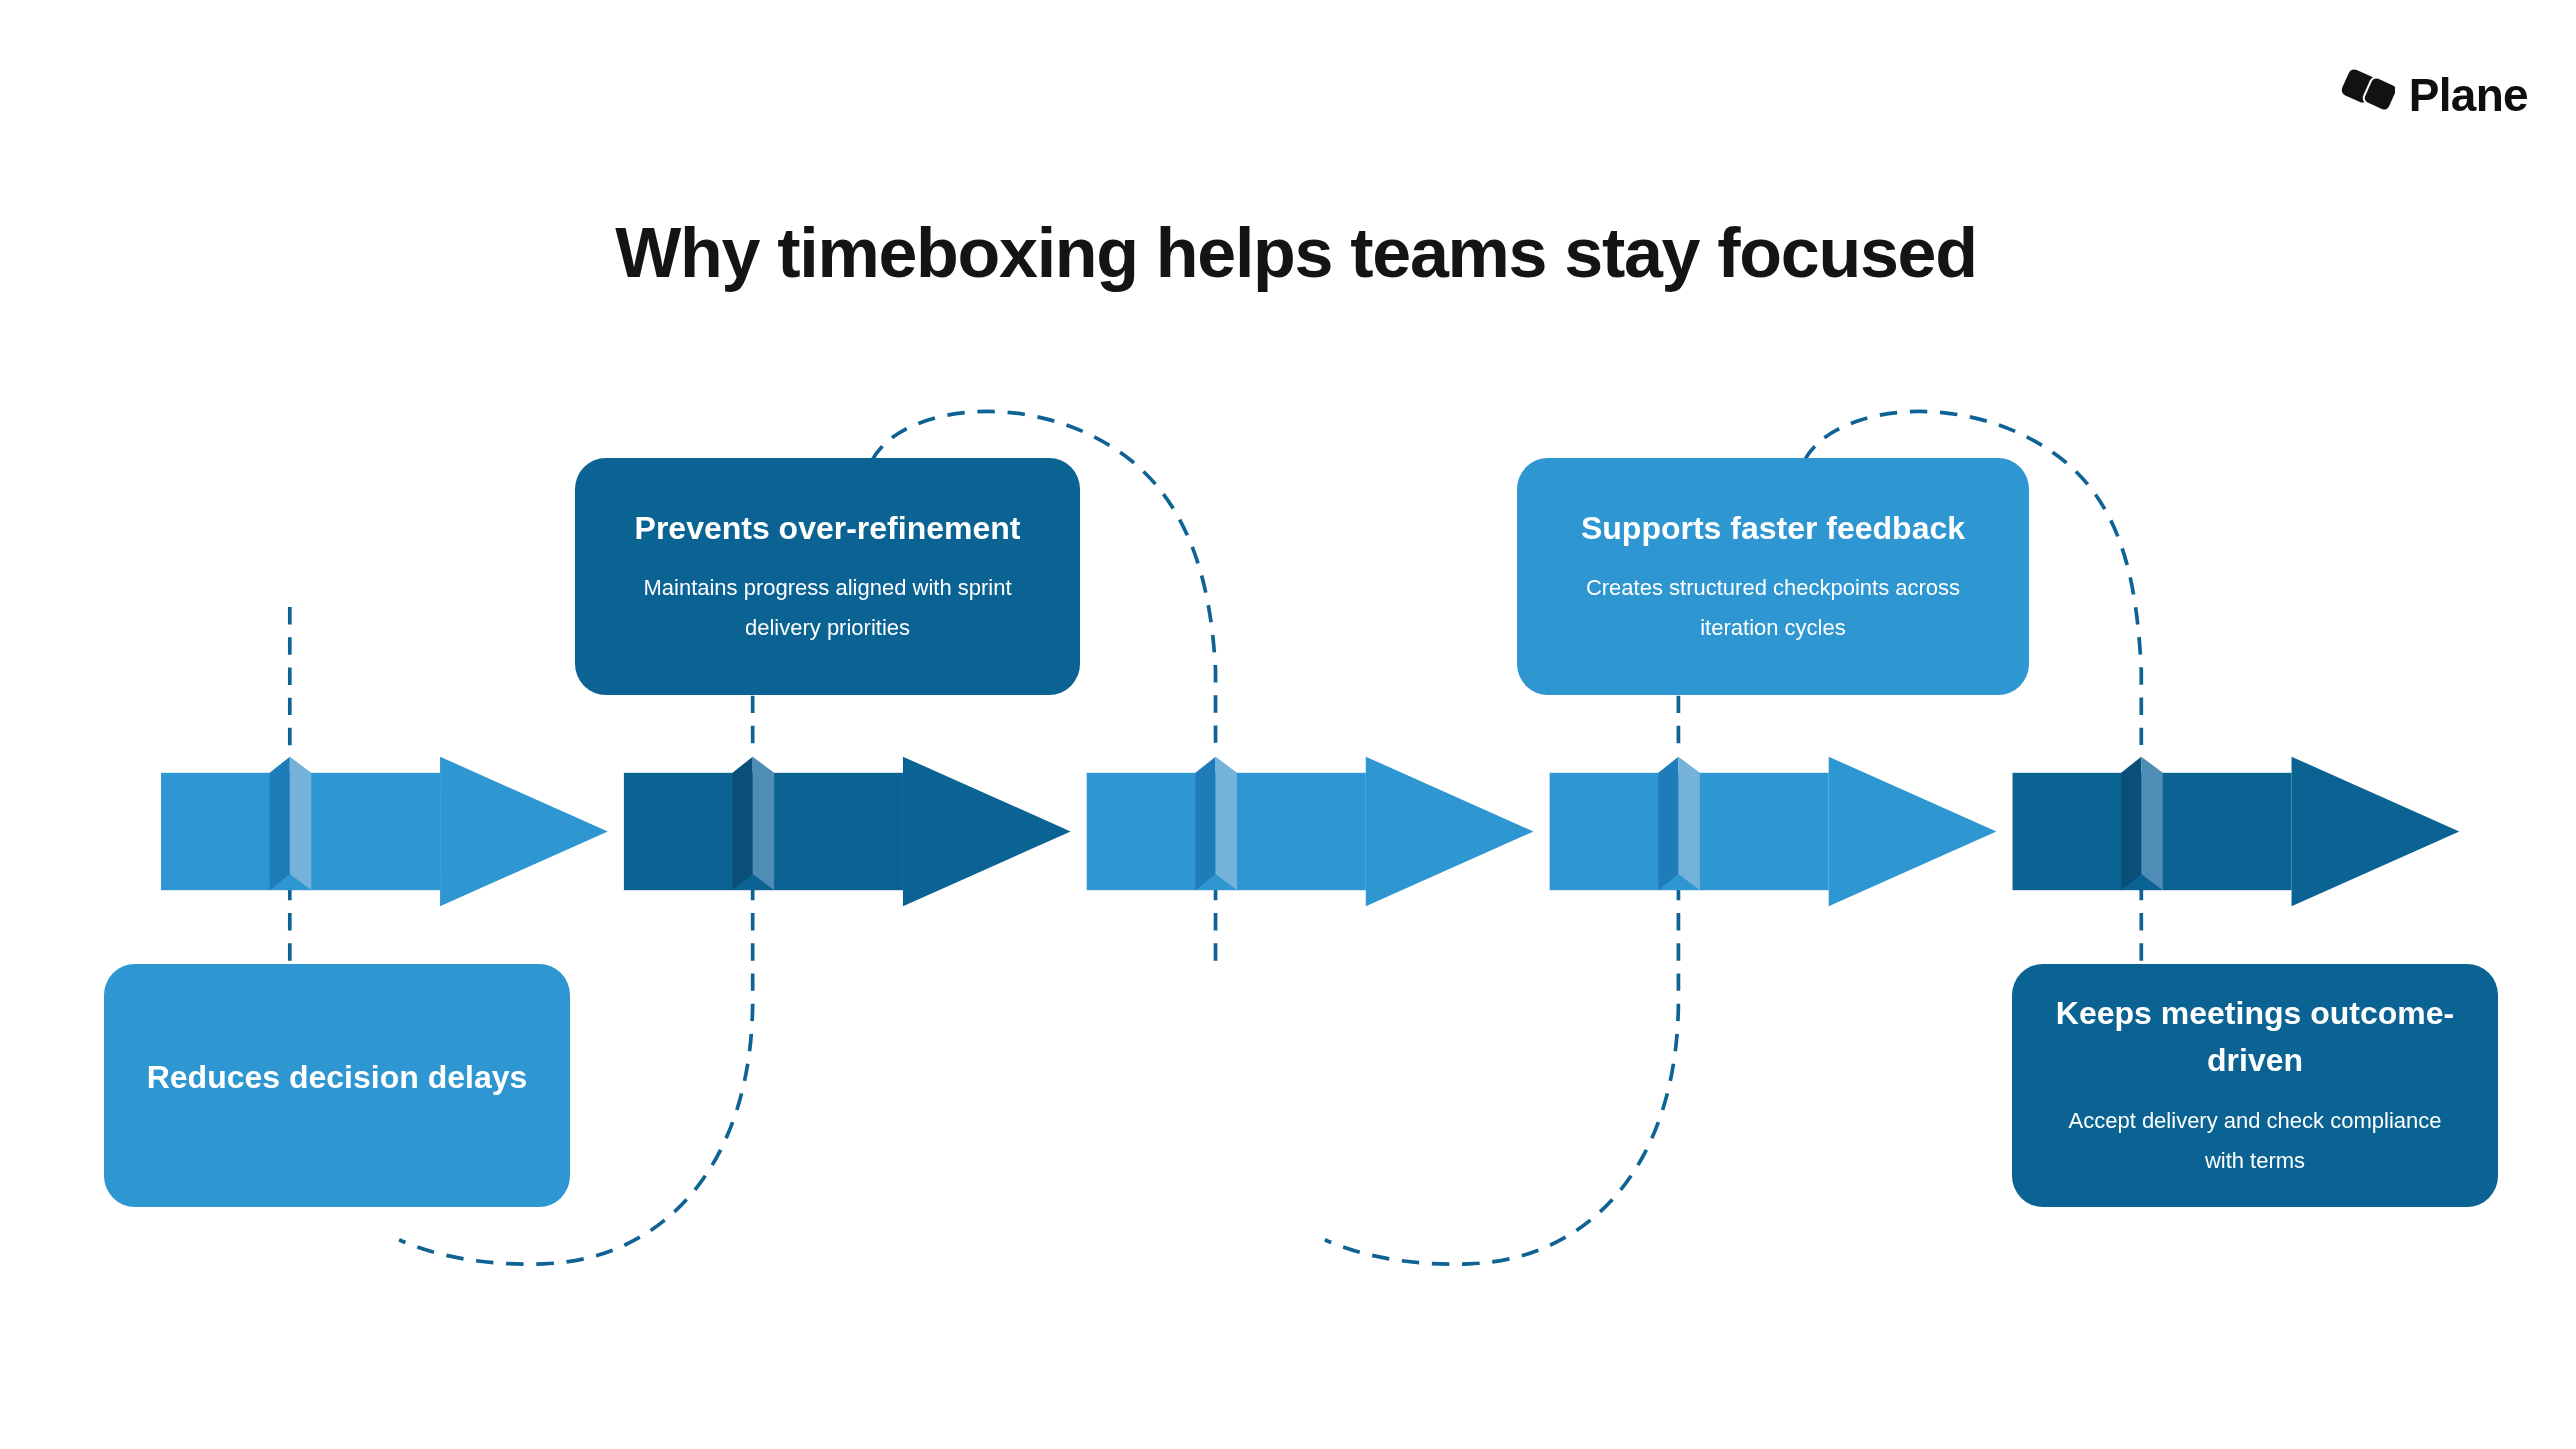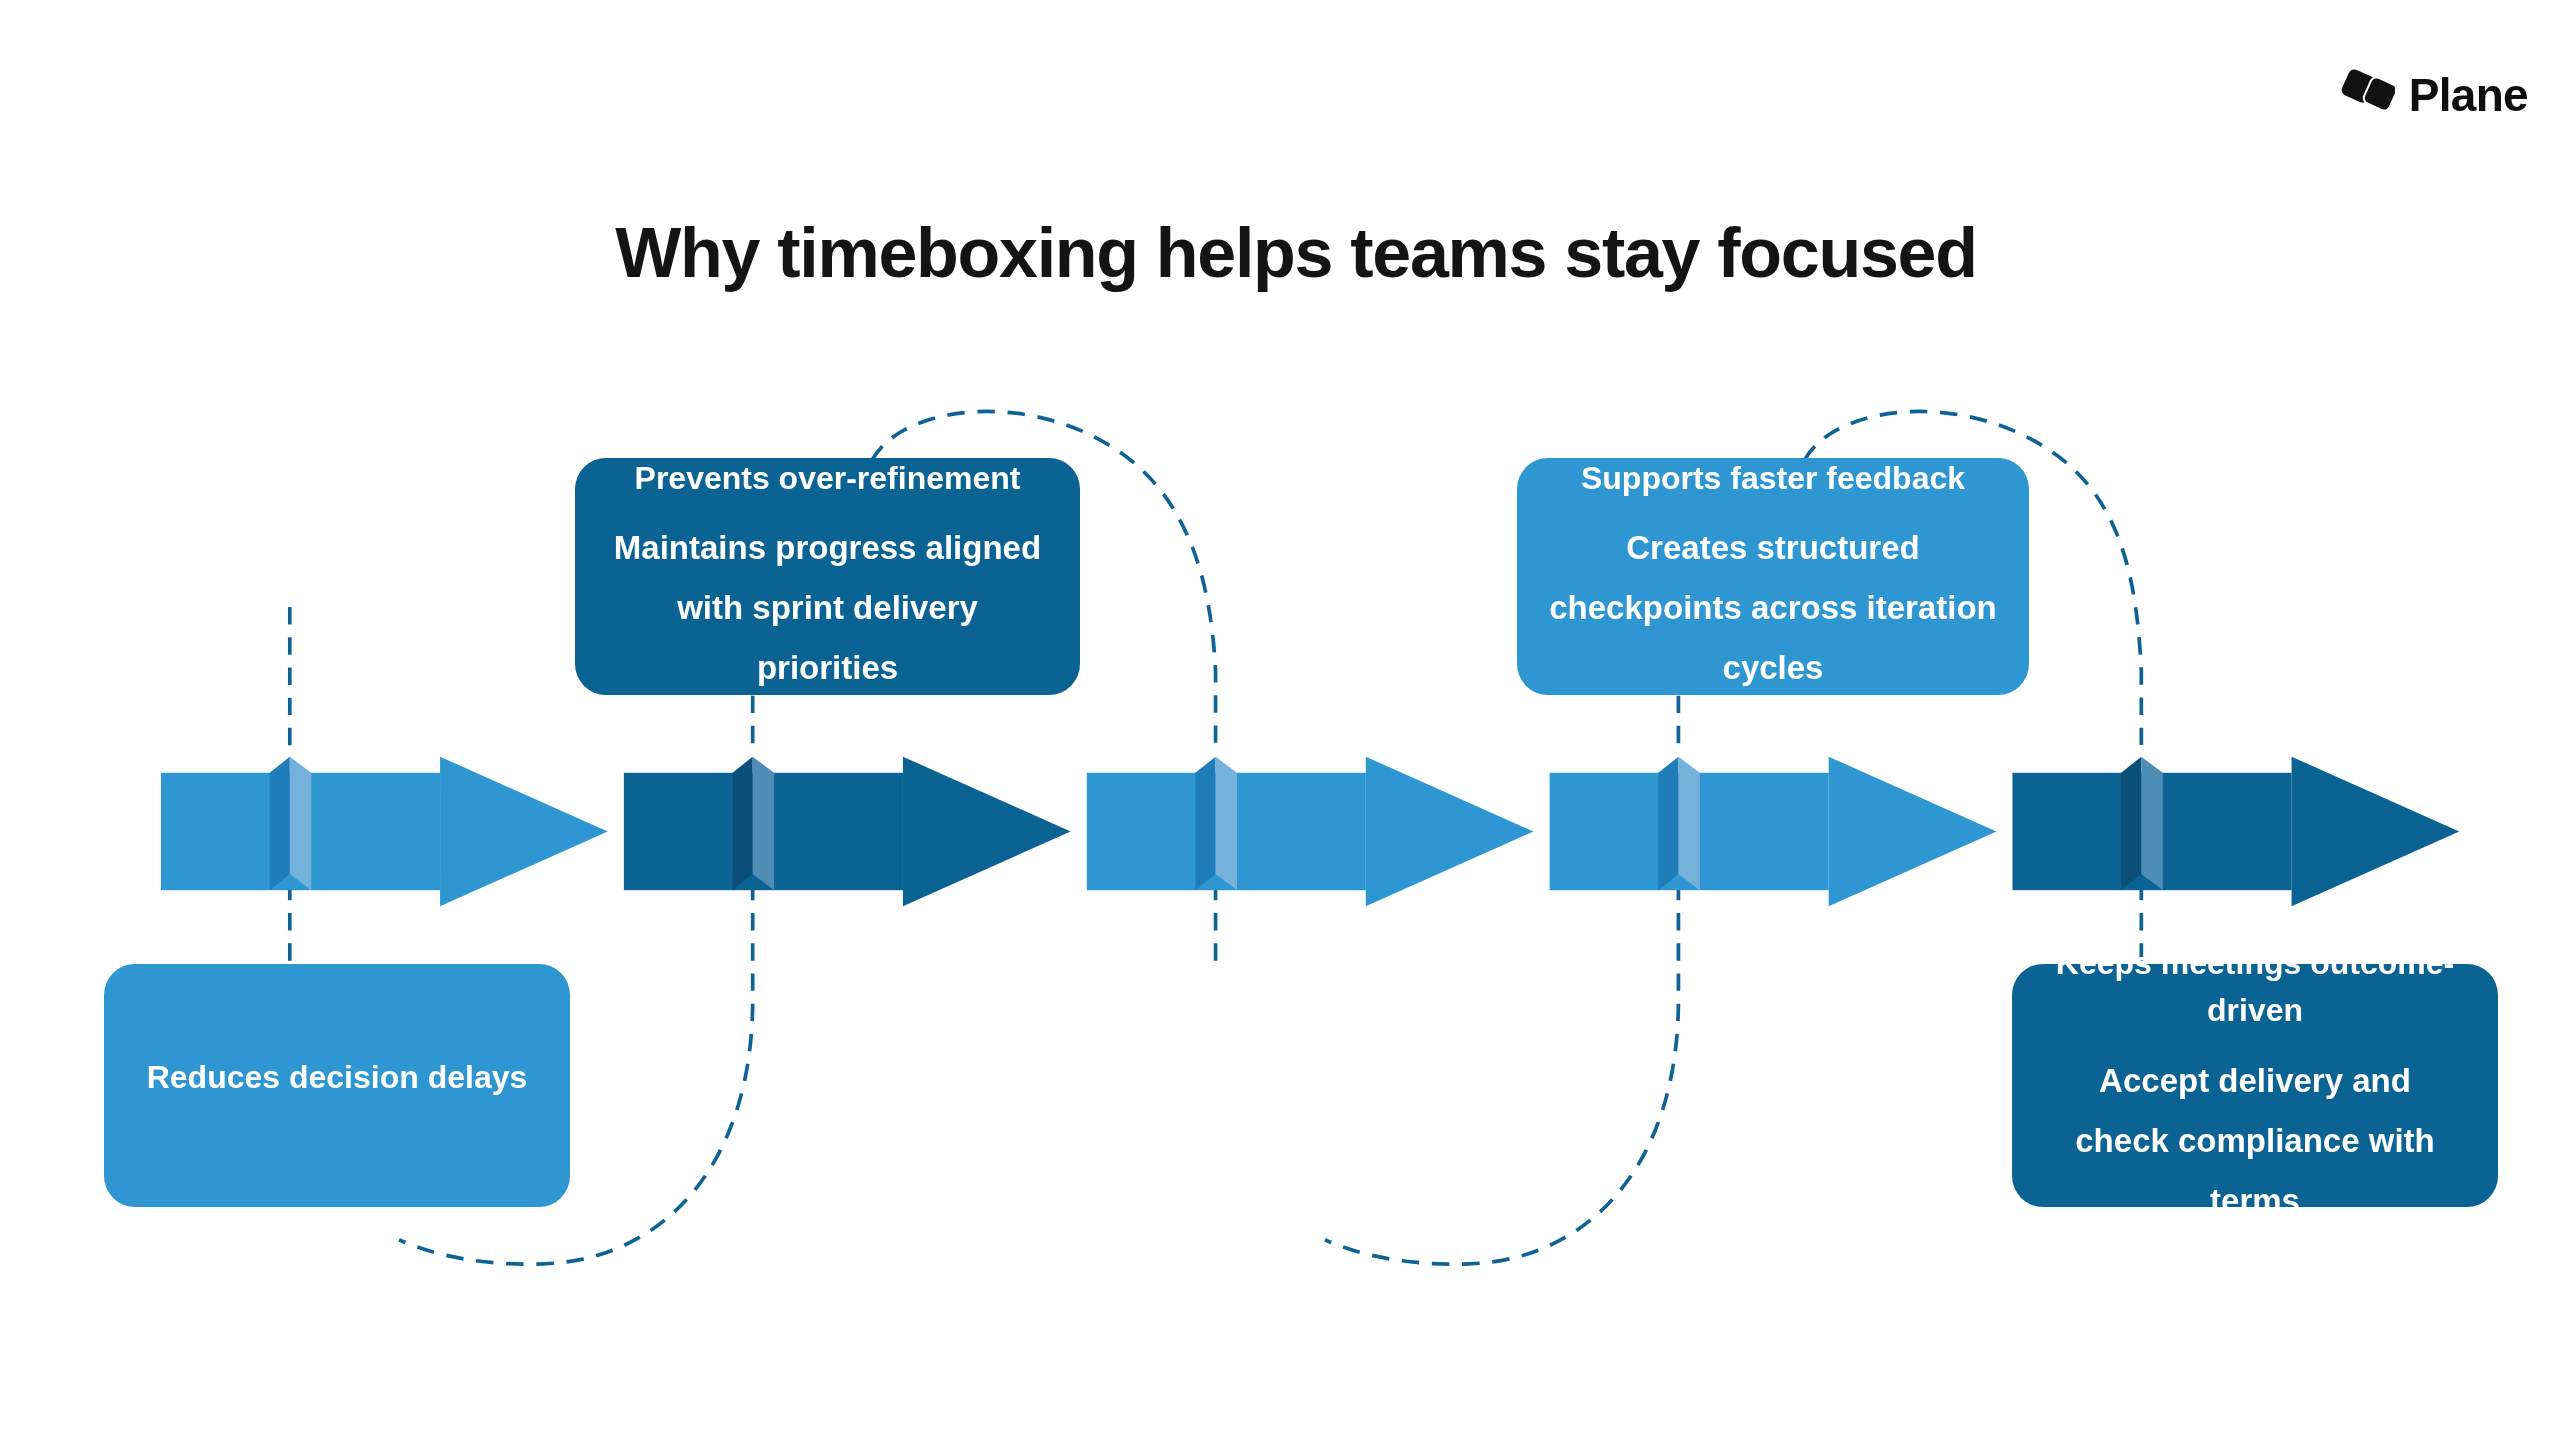--- a/index.html
+++ b/index.html
@@ -38,21 +38,21 @@
     color:var(--c-box-text,#ffffff);
     padding:13.4px 28px;box-sizing:border-box;
   }
   .card.tone-light{background:var(--c-light-main,#2e96d1);}
   .card.tone-dark{background:var(--c-dark-main,#0b6394);}
   .card-heading{
     font-size:32px;font-weight:700;line-height:1.45;
     margin-bottom:17.4px;
   }
   .card-body{
-    font-size:33px;font-weight:700;line-height:1.82;
+    font-size:22px;font-weight:400;line-height:1.82;
   }
 </style>
 </head>
 <body>
 
 <div id="canvas">
 
   <svg id="diagram-svg" viewBox="0 0 3840 2160">
       <path d="M432 905 V1118" fill="none" stroke="#0e6394" stroke-width="5.5" stroke-dasharray="26 19" stroke-linecap="butt"></path>
       <path d="M432 1316 V1437" fill="none" stroke="#0e6394" stroke-width="5.5" stroke-dasharray="26 19" stroke-linecap="butt"></path>

